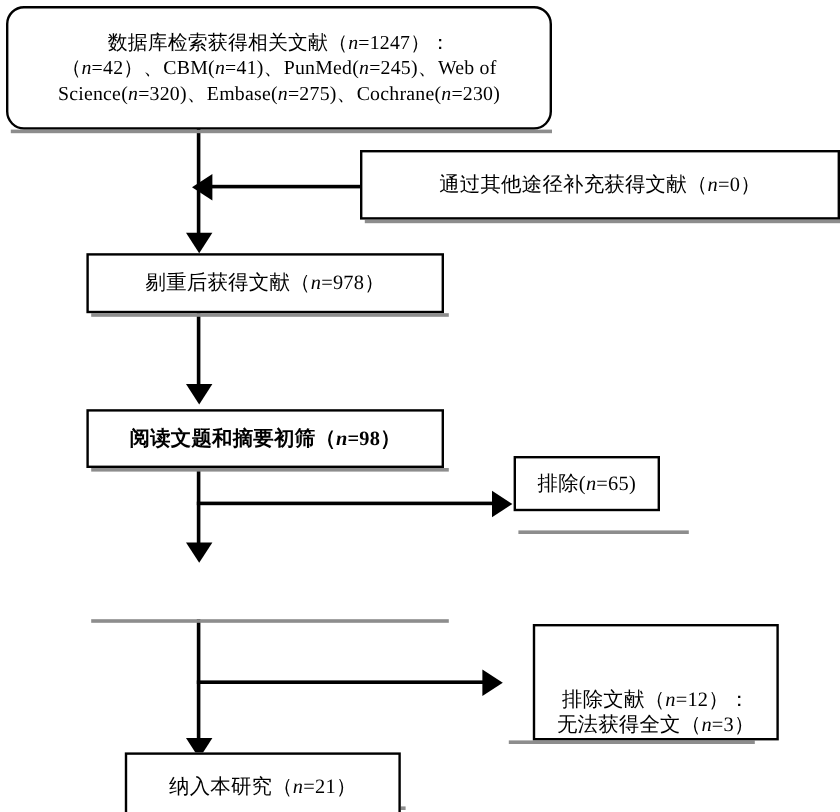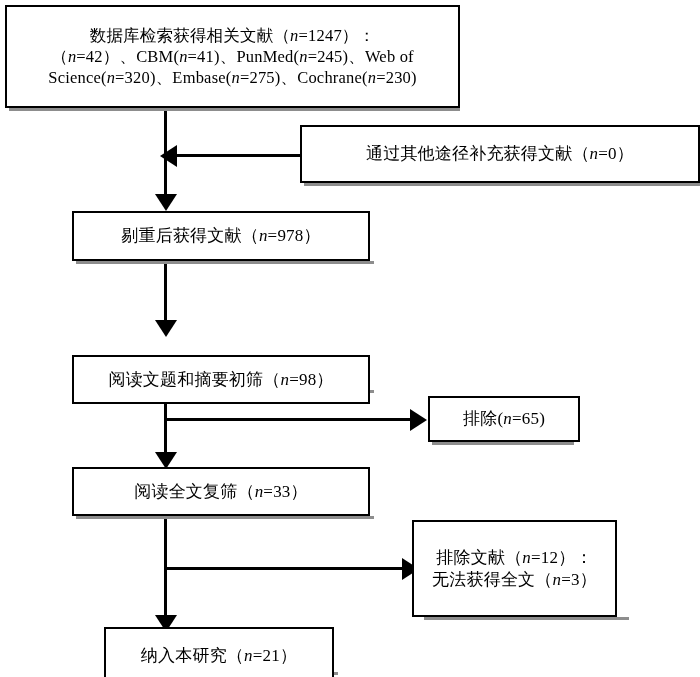--- a/index.html
+++ b/index.html
@@ -103,53 +103,50 @@
   <div class="hline" style="left:164px; top:418px; width:248px;"></div>
   <div class="arrow-right" style="left:410px; top:409px;"></div>
 
   <div class="vline" style="left:164px; top:516px; height:111px;"></div>
   <div class="arrow-down" style="left:155px; top:615px;"></div>
 
   <div class="hline" style="left:164px; top:567px; width:240px;"></div>
   <div class="arrow-right" style="left:402px; top:558px;"></div>
 
   <div class="shadow" style="left:9px; top:108px; width:451px; height:3px;"></div>
-  <div class="box" style="left:5px; top:5px; width:455px; height:103px; font-size:16.5px;">
+  <div class="box" style="left:5px; top:5px; width:455px; height:103px; font-size:16.5px;border-radius:15px;">
     <span class="line">数据库检索获得相关文献（<span class="italic-n">n</span>=1247）：</span>
     <span class="line">（<span class="italic-n">n</span>=42）、CBM(<span class="italic-n">n</span>=41)、PunMed(<span class="italic-n">n</span>=245)、Web of</span>
     <span class="line">Science(<span class="italic-n">n</span>=320)、Embase(<span class="italic-n">n</span>=275)、Cochrane(<span class="italic-n">n</span>=230)</span>
   </div>
 
   <div class="shadow" style="left:304px; top:183px; width:396px; height:3px;"></div>
   <div class="box" style="left:300px; top:125px; width:400px; height:58px;justify-content:center;">
     <span class="line">通过其他途径补充获得文献（<span class="italic-n">n</span>=0）</span>
   </div>
 
   <div class="shadow" style="left:76px; top:261px; width:298px; height:3px;"></div>
   <div class="box" style="left:72px; top:211px; width:298px; height:50px;">
     <span class="line">剔重后获得文献（<span class="italic-n">n</span>=978）</span>
   </div>
 
   <div class="shadow" style="left:76px; top:390px; width:298px; height:3px;"></div>
-  <div class="box" style="left:72px; top:355px; width:298px; height:49px;">
+  <div class="box" style="left:72px; top:341px; width:298px; height:49px;font-weight:bold;">
     <span class="line">阅读文题和摘要初筛（<span class="italic-n">n</span>=98）</span>
   </div>
 
   <div class="shadow" style="left:432px; top:442px; width:142px; height:3px;"></div>
-  <div class="box" style="left:428px; top:396px; width:152px; height:46px;">
+  <div class="box" style="left:428px; top:380px; width:122px; height:46px;">
     <span class="line">排除(<span class="italic-n">n</span>=65)</span>
   </div>
 
   <div class="shadow" style="left:76px; top:516px; width:298px; height:3px;"></div>
-  <div class="box" style="left:72px; top:467px; width:298px; height:49px;">
-    <span class="line">阅读全文复筛（<span class="italic-n">n</span>=33）</span>
-  </div>
 
   <div class="shadow" style="left:424px; top:617px; width:205px; height:3px;"></div>
-  <div class="box" style="left:412px; top:520px; width:205px; height:97px;">
+  <div class="box" style="left:444px; top:520px; width:205px; height:97px;justify-content:flex-end;">
     <span class="line">排除文献（<span class="italic-n">n</span>=12）：</span>
     <span class="line">无法获得全文（<span class="italic-n">n</span>=3）</span>
   </div>
 
   <div class="shadow" style="left:108px; top:672px; width:230px; height:3px;"></div>
   <div class="box" style="left:104px; top:627px; width:230px; height:57px;">
     <span class="line">纳入本研究（<span class="italic-n">n</span>=21）</span>
   </div>
 
 </div>

